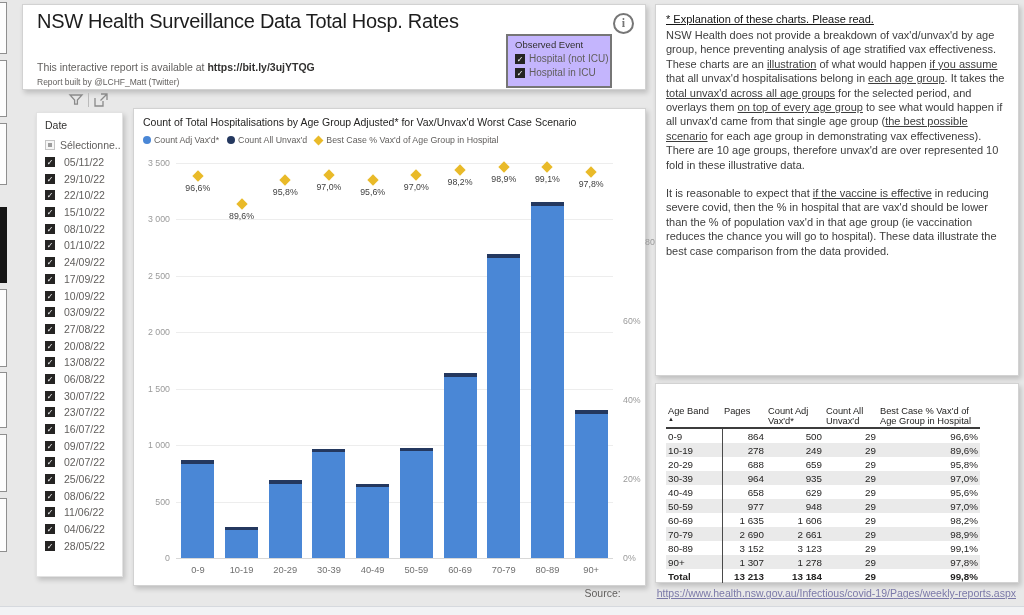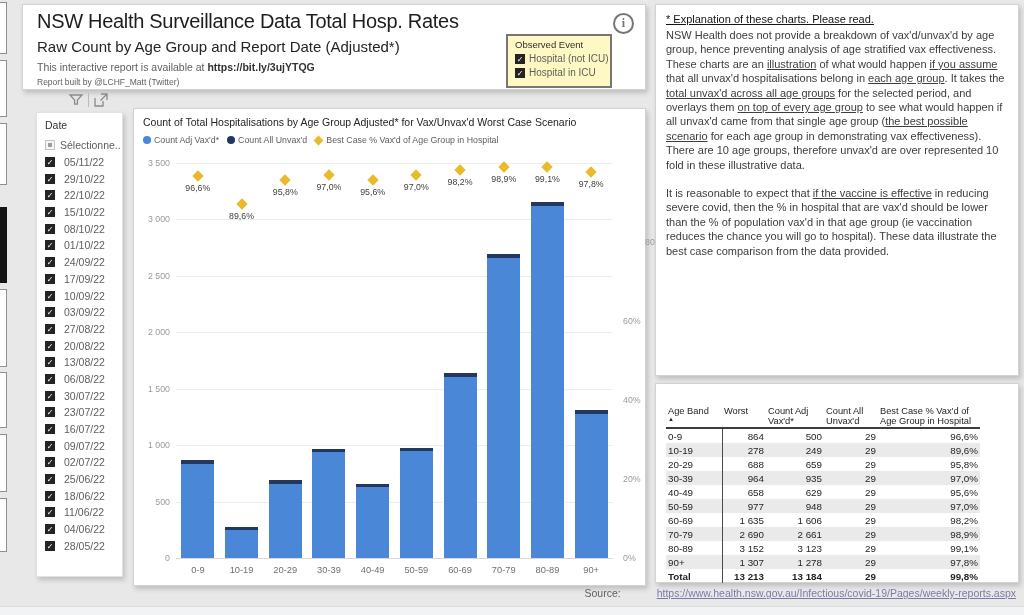--- a/index.html
+++ b/index.html
@@ -12,21 +12,21 @@
   .edge-box.dark { background:#151515; border-color:#151515; }
 
   
   .header-card { left:22px; top:4px; width:624px; height:86px; }
   .hdr-title { position:absolute; left:14px; top:5px; font-size:20px; letter-spacing:-0.3px; color:#1d1d1d; }
   .hdr-sub { position:absolute; left:14px; top:33px; font-size:15px; color:#252423; }
   .hdr-avail { position:absolute; left:14px; top:56px; font-size:10.5px; color:#605e5c; }
   .hdr-avail b { color:#323130; }
   .hdr-built { position:absolute; left:14px; top:72px; font-size:8.5px; color:#605e5c; }
   .info-icon { position:absolute; left:590px; top:8px; width:21px; height:21px; border:2px solid #767676; border-radius:50%; color:#767676; font-size:12px; font-weight:bold; text-align:center; line-height:17px; font-family:"Liberation Serif", serif; }
-  .observed { position:absolute; left:483px; top:29px; width:106px; height:54px; border:2px solid #767676; background:#fef9c3; padding:3px 0 0 7px; }
+  .observed { position:absolute; left:483px; top:29px; width:106px; height:54px; border:2px solid #767676; background:#c4b5fd; padding:3px 0 0 7px; }
   .obs-title { font-size:9.5px; color:#323130; margin-bottom:3px; }
   .obs-row { display:flex; align-items:center; margin-bottom:3px; }
   .cbx { width:10px; height:10px; background:#252423; border:1px solid #252423; color:#fff; font-size:8px; line-height:9px; text-align:center; margin-right:4px; flex:none; }
   .obs-label { font-size:10px; color:#605e5c; white-space:nowrap; }
 
   
   .slicer-toolbar { position:absolute; left:68px; top:92px; display:flex; align-items:center; }
   .tool-ic { width:16px; height:16px; margin-right:4px; }
   .tool-sep { width:1px; height:14px; background:#bbb; margin-right:4px; }
 
@@ -88,21 +88,20 @@
     <div class="edge-box" style="top: 123px; height: 62px;"></div>
     <div class="edge-box dark" style="top: 207px; height: 76px;"></div>
     <div class="edge-box" style="top: 289px; height: 78px;"></div>
     <div class="edge-box" style="top: 372px; height: 56px;"></div>
     <div class="edge-box" style="top: 434px; height: 58px;"></div>
     <div class="edge-box" style="top: 498px; height: 54px;"></div>
   </div>
 
 <div class="card header-card">
   <div class="hdr-title">NSW Health Surveillance Data Total Hosp. Rates</div>
-  <div class="hdr-sub">Raw Count by Age Group and Report Date (Adjusted*)</div>
   <div class="hdr-avail"><span>This interactive report is available at </span><b>https://bit.ly/3ujYTQG</b></div>
   <div class="hdr-built">Report built by @LCHF_Matt (Twitter)</div>
   <div class="info-icon">i</div>
   <div class="observed">
     <div class="obs-title">Observed Event</div>
     <div id="obs-options">
         <div class="obs-row">
           <span class="cbx">✓</span>
           <span class="obs-label">Hospital (not ICU)</span>
         </div>
@@ -207,21 +206,21 @@
       <div class="date-row">
         <span class="cbx">✓</span>
         <span class="date-label">02/07/22</span>
       </div>
       <div class="date-row">
         <span class="cbx">✓</span>
         <span class="date-label">25/06/22</span>
       </div>
       <div class="date-row">
         <span class="cbx">✓</span>
-        <span class="date-label">18/06/22</span>
+        <span class="date-label">08/06/22</span>
       </div>
       <div class="date-row">
         <span class="cbx">✓</span>
         <span class="date-label">11/06/22</span>
       </div>
       <div class="date-row">
         <span class="cbx">✓</span>
         <span class="date-label">04/06/22</span>
       </div>
       <div class="date-row">
@@ -333,21 +332,21 @@
     <colgroup>
         <col style="width:56px">
         <col style="width:44px">
         <col style="width:58px">
         <col style="width:54px">
         <col style="width:102px">
       </colgroup>
     <thead>
         <tr id="age-table-head">
           <th>Age Band<span class="sort-arrow">▲</span></th>
-          <th class="num-h">Worst</th>
+          <th class="num-h">Pages</th>
           <th class="num-h">Count Adj Vax'd*</th>
           <th class="num-h">Count All Unvax'd</th>
           <th>Best Case % Vax'd of Age Group in Hospital</th>
         </tr>
       </thead>
     <tbody id="age-table-body">
         <tr>
           <td>0-9</td>
           <td class="num">864</td>
           <td class="num">500</td>

